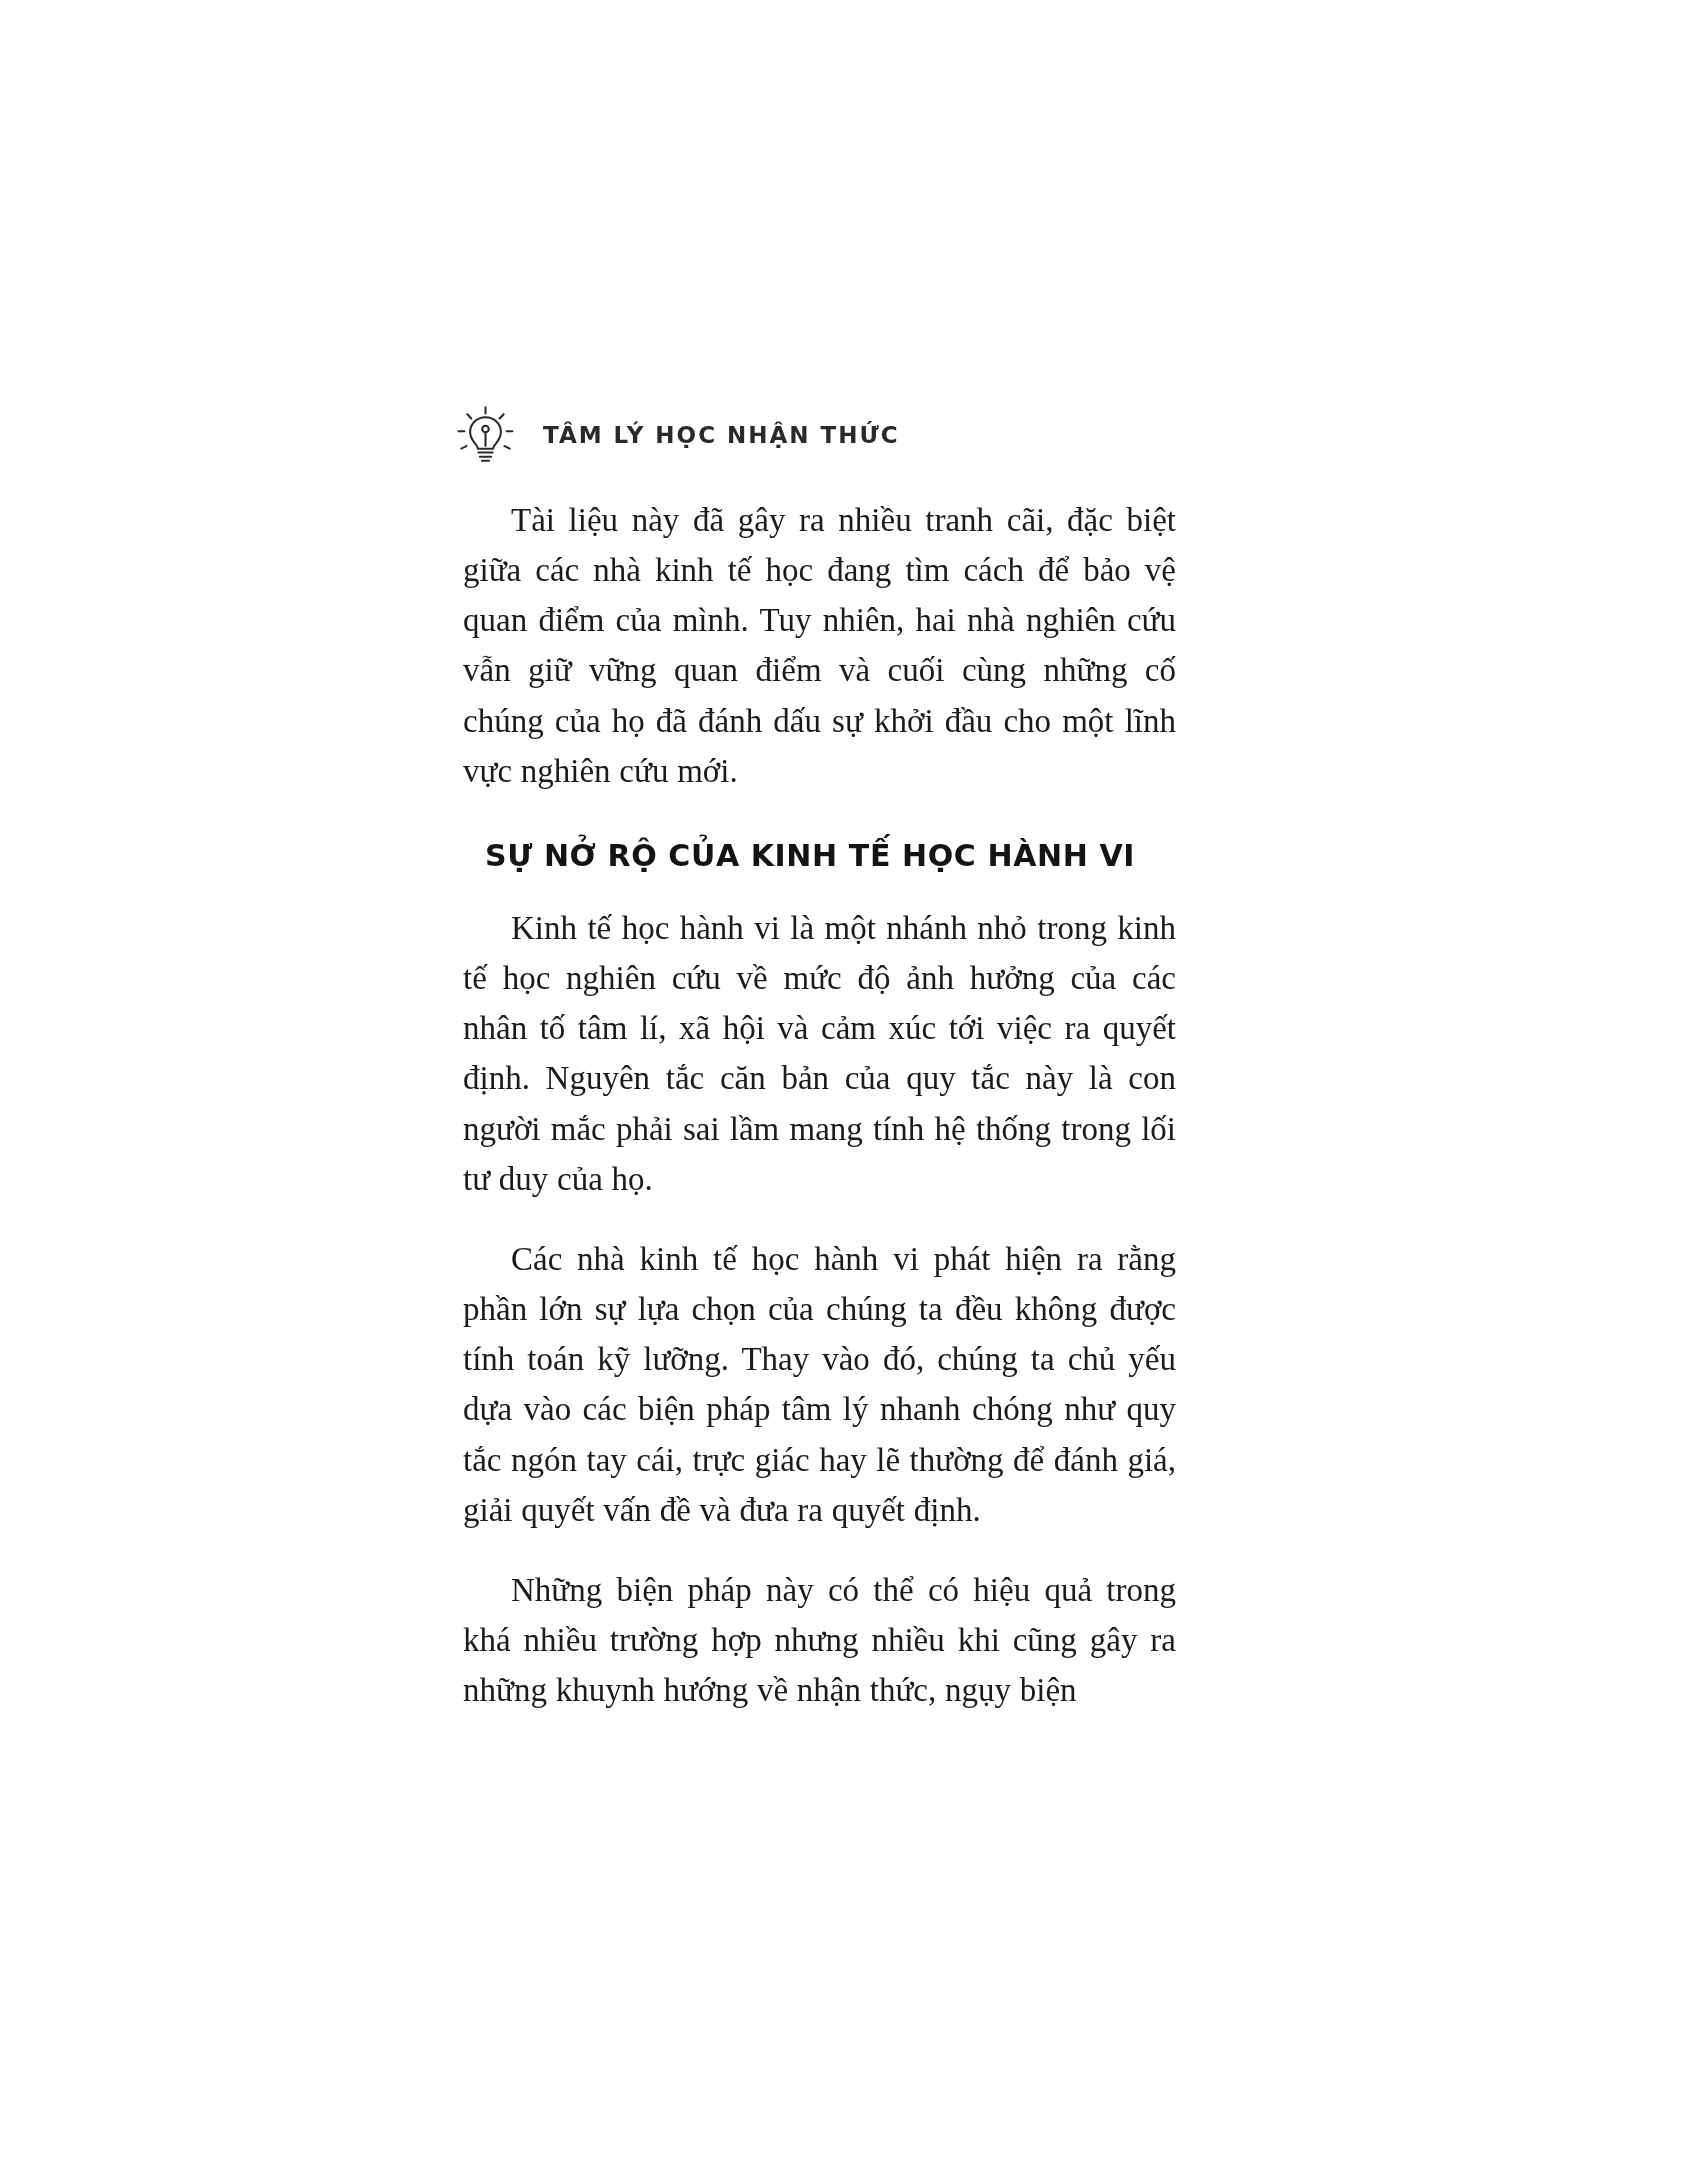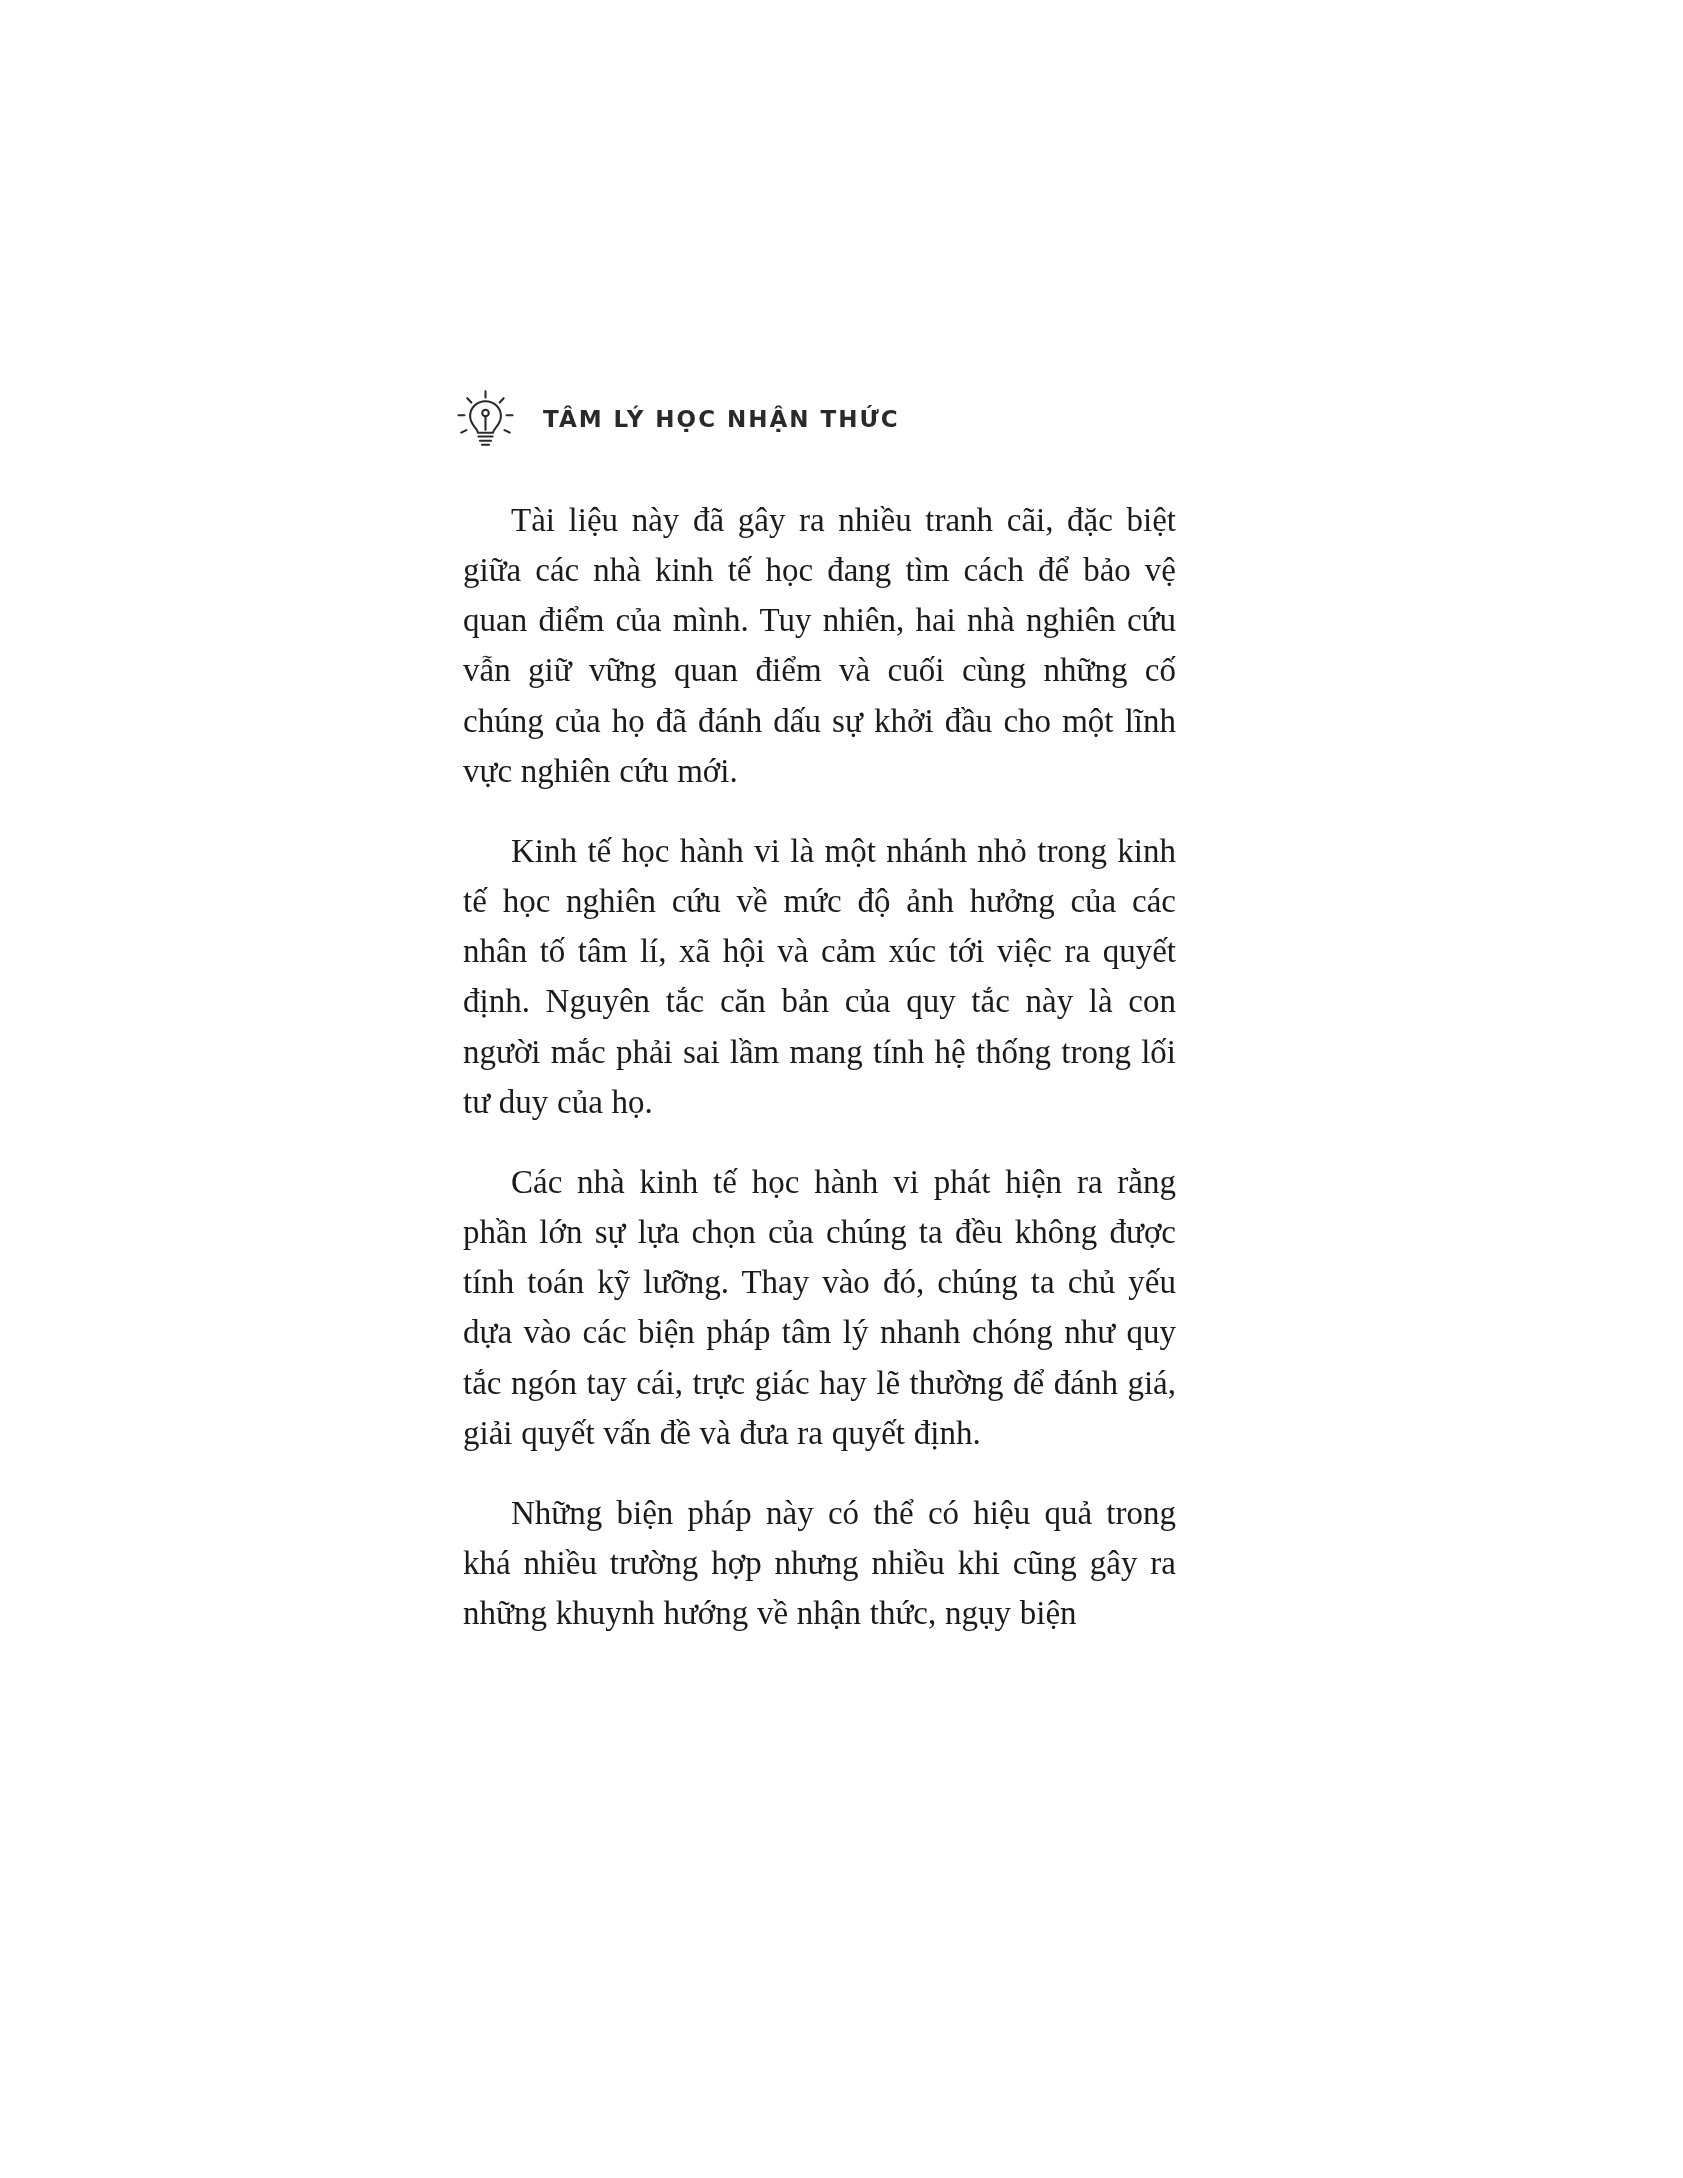--- a/index.html
+++ b/index.html
@@ -22,21 +22,21 @@
     top: 0;
     width: 1683px;
     height: 2178px;
     background: #ffffff;
   }
 
   
   .running-head {
     position: absolute;
     left: 450px;
-    top: 386px;
+    top: 402px;
     width: 792px;
     height: 69px;
     display: flex;
     align-items: center;
     gap: 22px;
   }
   .bulb-icon {
     width: 71px;
     height: 71px;
     flex: 0 0 71px;
@@ -122,20 +122,21 @@
         </g>
       </svg>
     </span>
     <span class="running-head-text">TÂM LÝ HỌC NHẬN THỨC</span>
   </div>
 
   <div class="column">
 
     <p class="para">Tài liệu này đã gây ra nhiều tranh cãi, đặc biệt giữa các nhà kinh tế học đang tìm cách để bảo vệ quan điểm của mình. Tuy nhiên, hai nhà nghiên cứu vẫn giữ vững quan điểm và cuối cùng những cố chúng của họ đã đánh dấu sự khởi đầu cho một lĩnh vực nghiên cứu mới.</p>
 
+    <h2 class="section-title">SỰ NỞ RỘ CỦA KINH TẾ HỌC HÀNH VI</h2>
 
     <p class="para">Kinh tế học hành vi là một nhánh nhỏ trong kinh tế học nghiên cứu về mức độ ảnh hưởng của các nhân tố tâm lí, xã hội và cảm xúc tới việc ra quyết định. Nguyên tắc căn bản của quy tắc này là con người mắc phải sai lầm mang tính hệ thống trong lối tư duy của họ.</p>
     <p class="para">Các nhà kinh tế học hành vi phát hiện ra rằng phần lớn sự lựa chọn của chúng ta đều không được tính toán kỹ lưỡng. Thay vào đó, chúng ta chủ yếu dựa vào các biện pháp tâm lý nhanh chóng như quy tắc ngón tay cái, trực giác hay lẽ thường để đánh giá, giải quyết vấn đề và đưa ra quyết định.</p>
     <p class="para last-loose">Những biện pháp này có thể có hiệu quả trong khá nhiều trường hợp nhưng nhiều khi cũng gây ra những khuynh hướng về nhận thức, ngụy biện</p>
 
   </div>
 
 
 </div>
 

